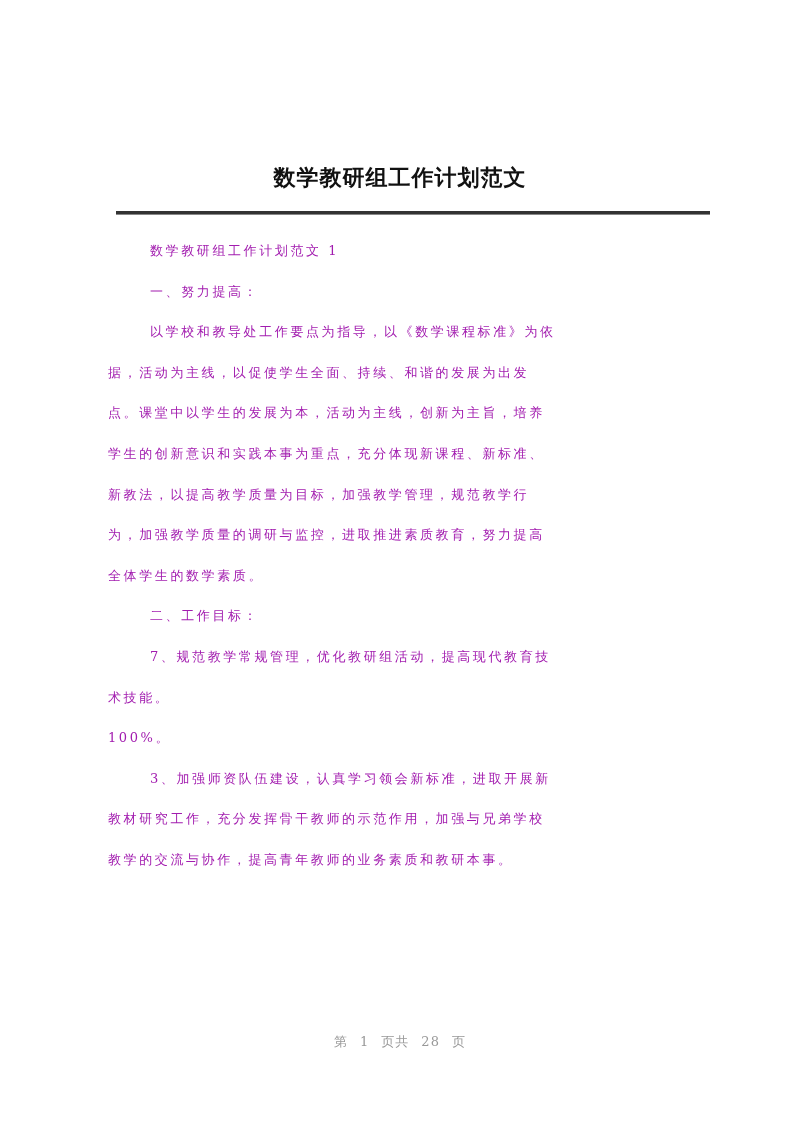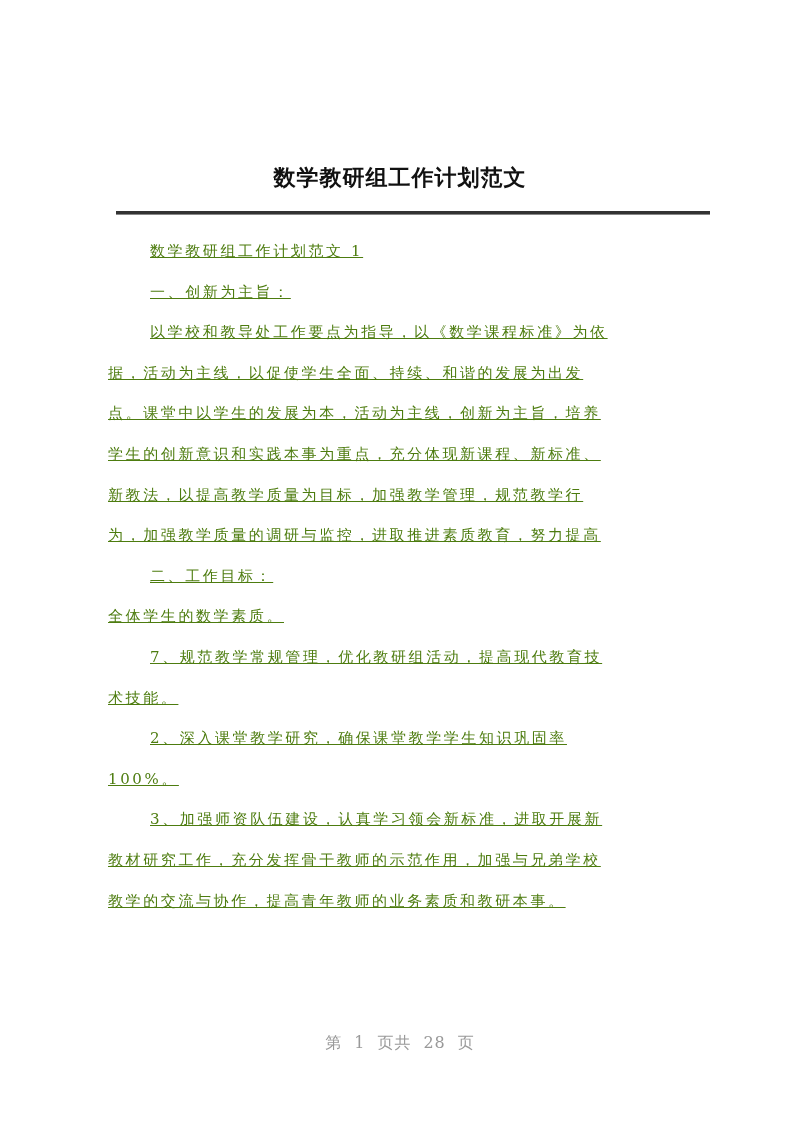--- a/index.html
+++ b/index.html
@@ -5,48 +5,47 @@
   html, body { margin: 0; padding: 0; background: #ffffff; }
   body { width: 800px; height: 1131px; position: relative; overflow: hidden;
          font-family: "DejaVu Serif", "Liberation Serif", serif; color: #1a1a1a; }
   .page { position: absolute; left: 0; top: 0; width: 800px; height: 1131px; }
   .title { position: absolute; left: 0; right: 0; top: 163px; text-align: center;
            font-family: "DejaVu Sans", "Liberation Sans", sans-serif;
            font-weight: bold; font-size: 22px; letter-spacing: 1px; color: #111; }
   .rule { position: absolute; left: 116px; width: 594px; top: 211px; height: 3px;
           background: #333; border-bottom: 1px solid #888; }
   .body { position: absolute; left: 108px; top: 231px; width: 604px; }
-  .line { font-size: 15px; line-height: 40.6px; letter-spacing: 2.6px;
-          white-space: nowrap; color: #4d7c0f; text-decoration: underline; }
+  .line { font-size: 13px; line-height: 40.6px; letter-spacing: 2.6px;
+          white-space: nowrap; color: #a21caf; }
   .indent { padding-left: 42px; }
   .footer { position: absolute; left: 0; right: 0; top: 1033px; text-align: center;
-            font-size: 16px; color: #999; letter-spacing: 1px; }
+            font-size: 13px; color: #999; letter-spacing: 1px; }
   .footer span { margin: 0 6px; }
 </style>
 </head>
 <body>
 
 <div class="page">
   <div class="title">数学教研组工作计划范文</div>
   <div class="rule"></div>
 
   <div class="body">
     <div class="line indent">数学教研组工作计划范文 1</div>
-    <div class="line indent">一、创新为主旨：</div>
+    <div class="line indent">一、努力提高：</div>
     <div class="line indent">以学校和教导处工作要点为指导，以《数学课程标准》为依</div>
     <div class="line">据，活动为主线，以促使学生全面、持续、和谐的发展为出发</div>
     <div class="line">点。课堂中以学生的发展为本，活动为主线，创新为主旨，培养</div>
     <div class="line">学生的创新意识和实践本事为重点，充分体现新课程、新标准、</div>
     <div class="line">新教法，以提高教学质量为目标，加强教学管理，规范教学行</div>
     <div class="line">为，加强教学质量的调研与监控，进取推进素质教育，努力提高</div>
+    <div class="line">全体学生的数学素质。</div>
     <div class="line indent">二、工作目标：</div>
-    <div class="line">全体学生的数学素质。</div>
     <div class="line indent">7、规范教学常规管理，优化教研组活动，提高现代教育技</div>
     <div class="line">术技能。</div>
-    <div class="line indent">2、深入课堂教学研究，确保课堂教学学生知识巩固率</div>
     <div class="line">100%。</div>
     <div class="line indent">3、加强师资队伍建设，认真学习领会新标准，进取开展新</div>
     <div class="line">教材研究工作，充分发挥骨干教师的示范作用，加强与兄弟学校</div>
     <div class="line">教学的交流与协作，提高青年教师的业务素质和教研本事。</div>
   </div>
 
   <div class="footer">
     <span>第</span><span>1</span><span>页共</span><span>28</span><span>页</span>
   </div>
 </div>

